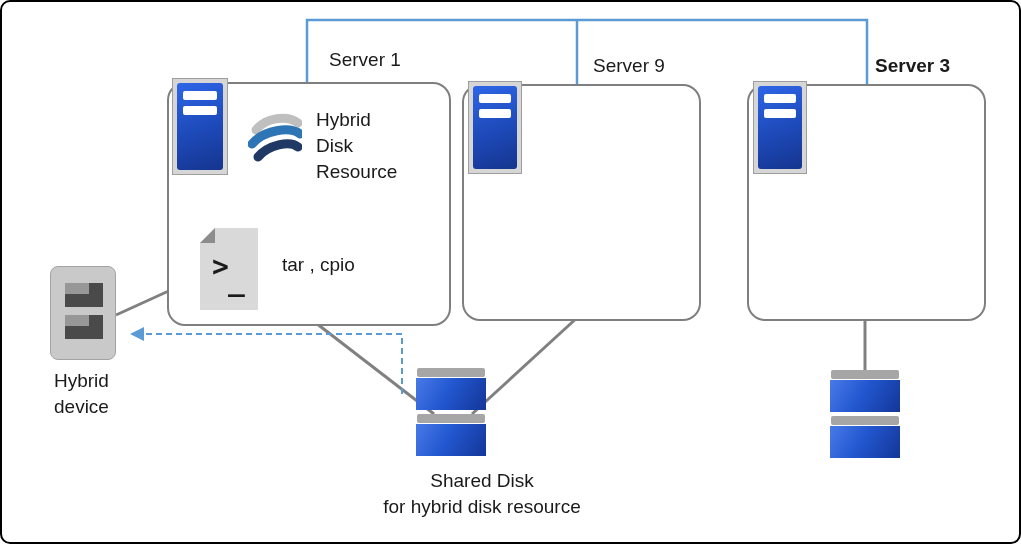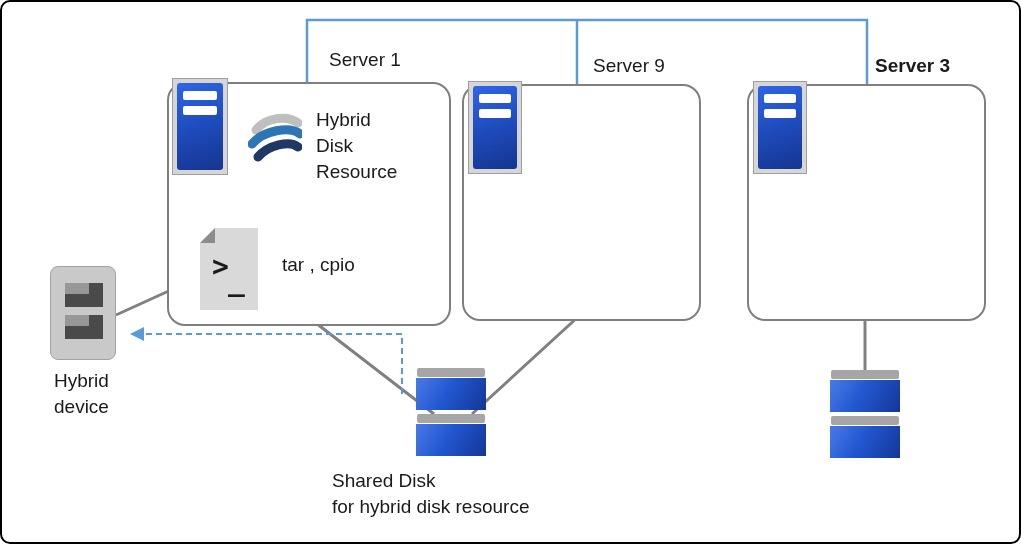--- a/index.html
+++ b/index.html
@@ -11,21 +11,21 @@
   .abs{position:absolute;}
   svg.wires{position:absolute;left:0;top:0;z-index:1;}
   .server-box{
     position:absolute;z-index:2;background:#ffffff;
     border:2.5px solid #7f7f7f;border-radius:18px;
   }
   .label{
     position:absolute;z-index:4;font-size:19px;line-height:26px;
     color:#1a1a1a;white-space:pre-line;
   }
-  .label.center{}
+  .label.center{text-align:center;}
   
   .srv-icon{
     position:absolute;z-index:3;background:#d6d6d6;border:1px solid #9e9e9e;
     padding:4px;box-sizing:border-box;
   }
   .srv-body{
     width:100%;height:100%;border-radius:3px;position:relative;
     background:linear-gradient(160deg,#2e66e8 0%,#1d49b8 55%,#15358f 100%);
   }
   .srv-bar{position:absolute;left:6px;right:6px;height:9px;background:#ffffff;border-radius:2px;}

